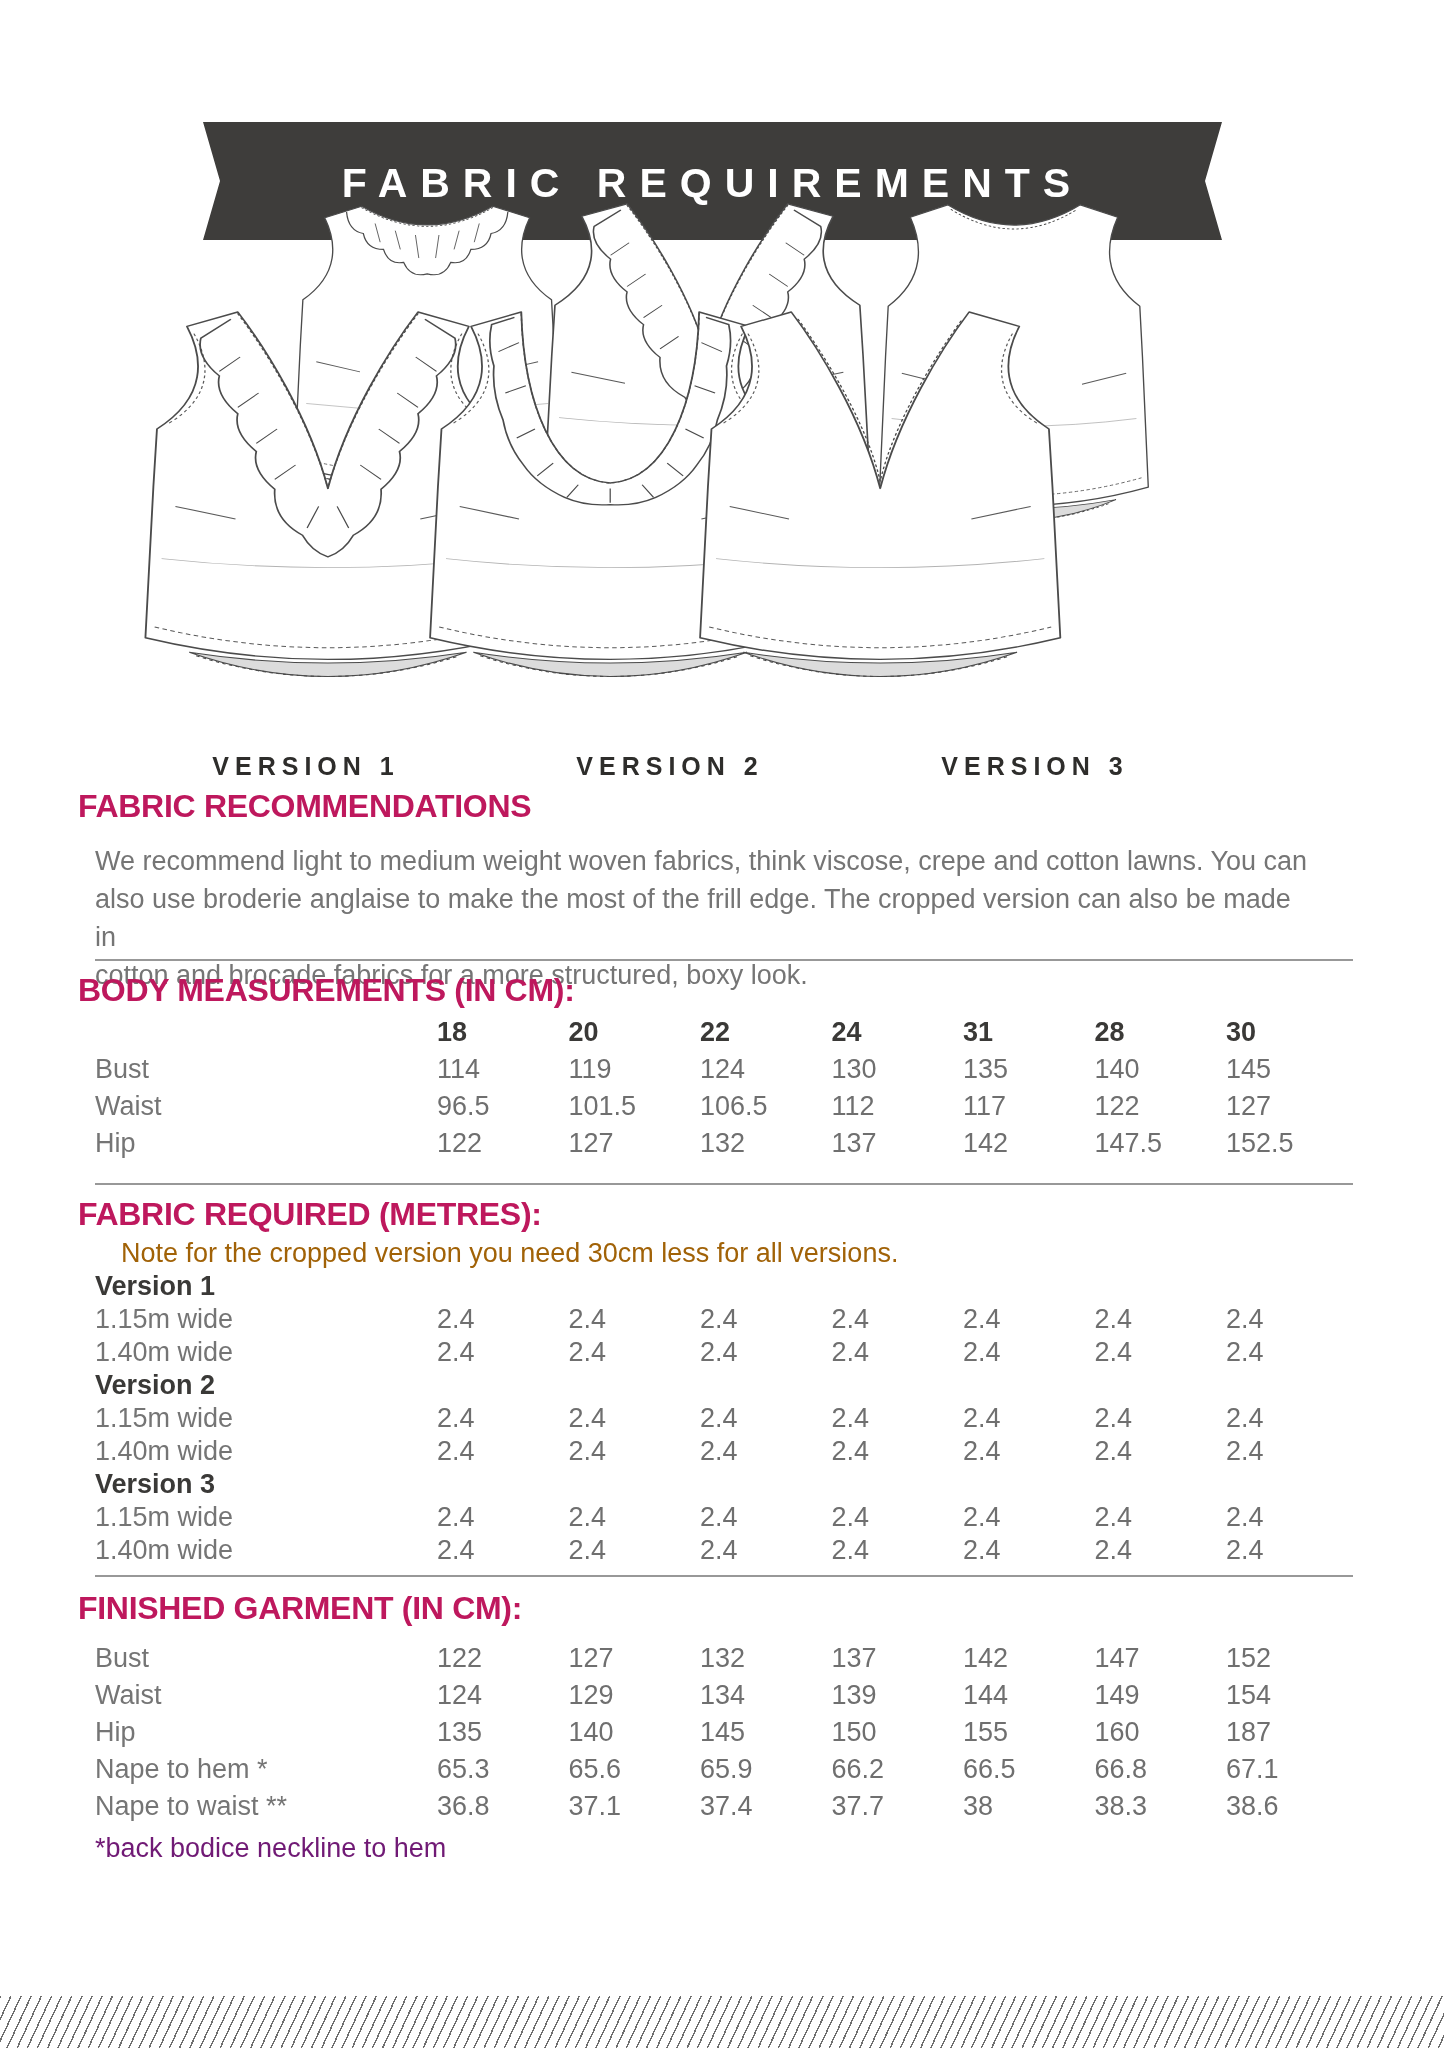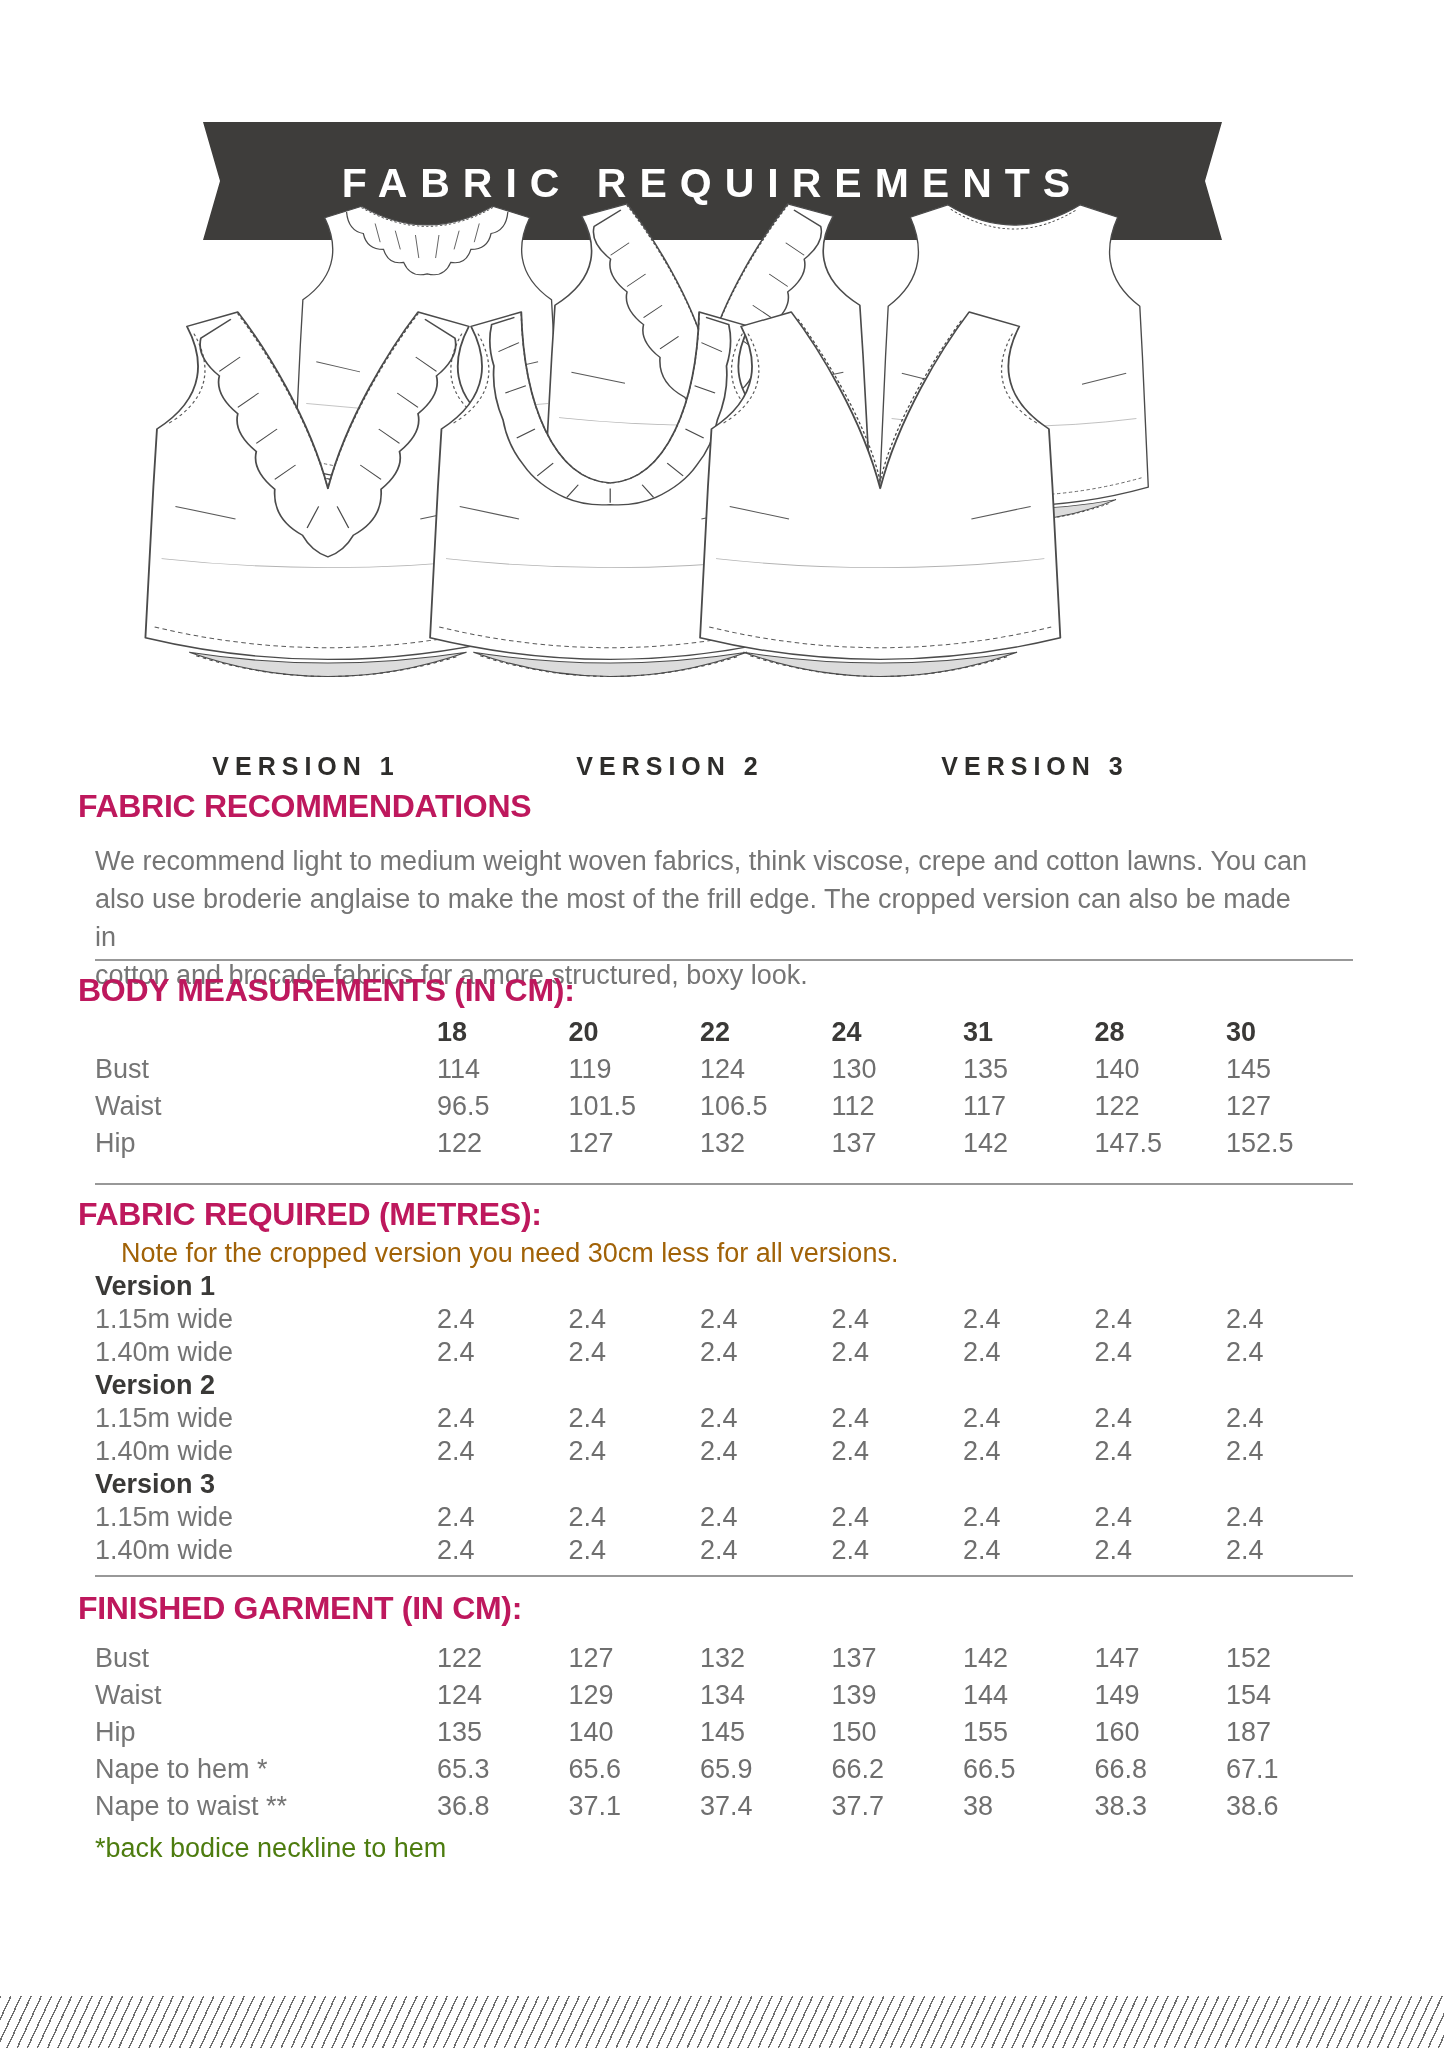--- a/index.html
+++ b/index.html
@@ -32,21 +32,21 @@
   #bm-table{top:1014px;grid-auto-rows:37px;}
   #fr-table{top:1270px;grid-auto-rows:33px;}
   #fg-table{top:1640px;grid-auto-rows:37px;}
   .tbl .cell{display:flex;align-items:center;font-size:27px;}
   .tbl .lbl{color:#757575;font-weight:400;}
   .tbl .val{color:#6f6f6f;font-weight:400;}
   .tbl .szh{color:#3a3937;font-weight:700;}
   .tbl .grp{grid-column:1/-1;color:#3a3937;font-weight:700;}
 
   .fr-note{position:absolute;left:95px;top:1238px;color:#a16207;font-size:27px;white-space:nowrap;margin-left:26px;}
-  .footnote{position:absolute;left:95px;color:#4d7c0f;font-size:27px;line-height:37px;}
+  .footnote{position:absolute;left:95px;color:#701a75;font-size:27px;line-height:37px;}
 
   
   .footer-stripes{position:absolute;left:0;top:1996px;width:1444px;height:52px;
       background:repeating-linear-gradient(115deg,#6e6e6e 0 1.4px,#ffffff 1.4px 9.2px);}
 </style>
 </head>
 <body>
 
 <div class="page">
 

